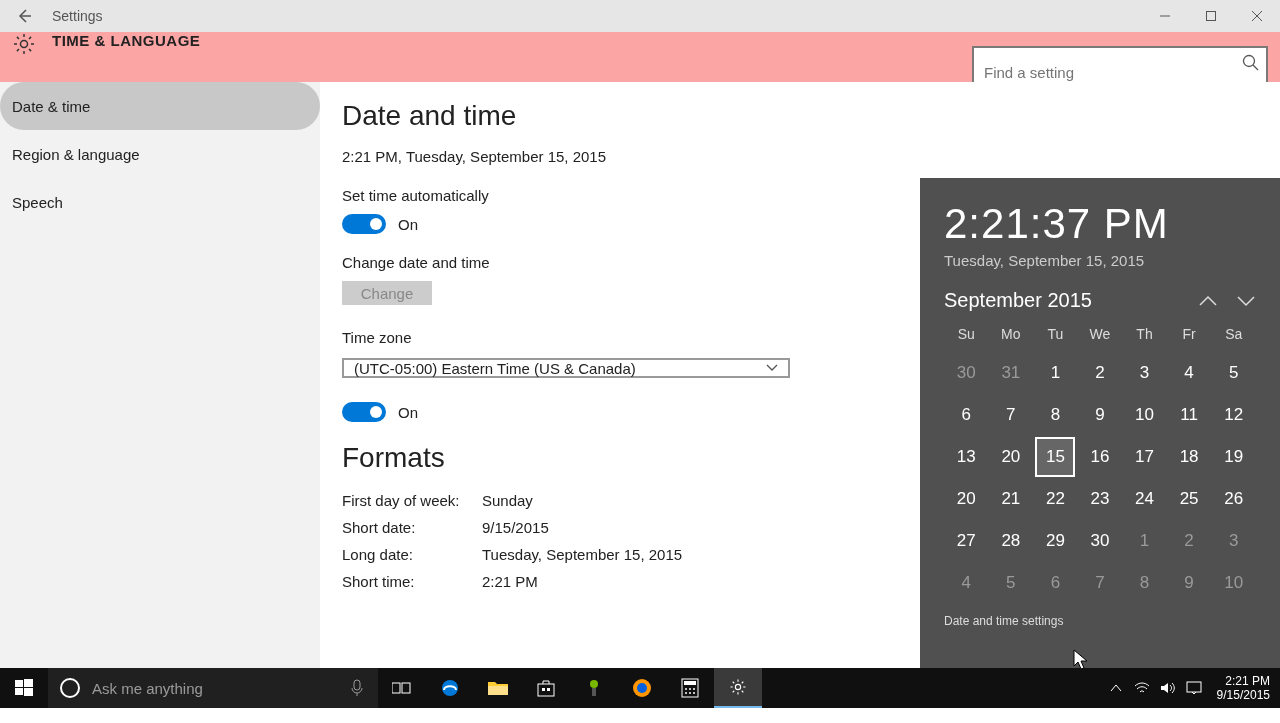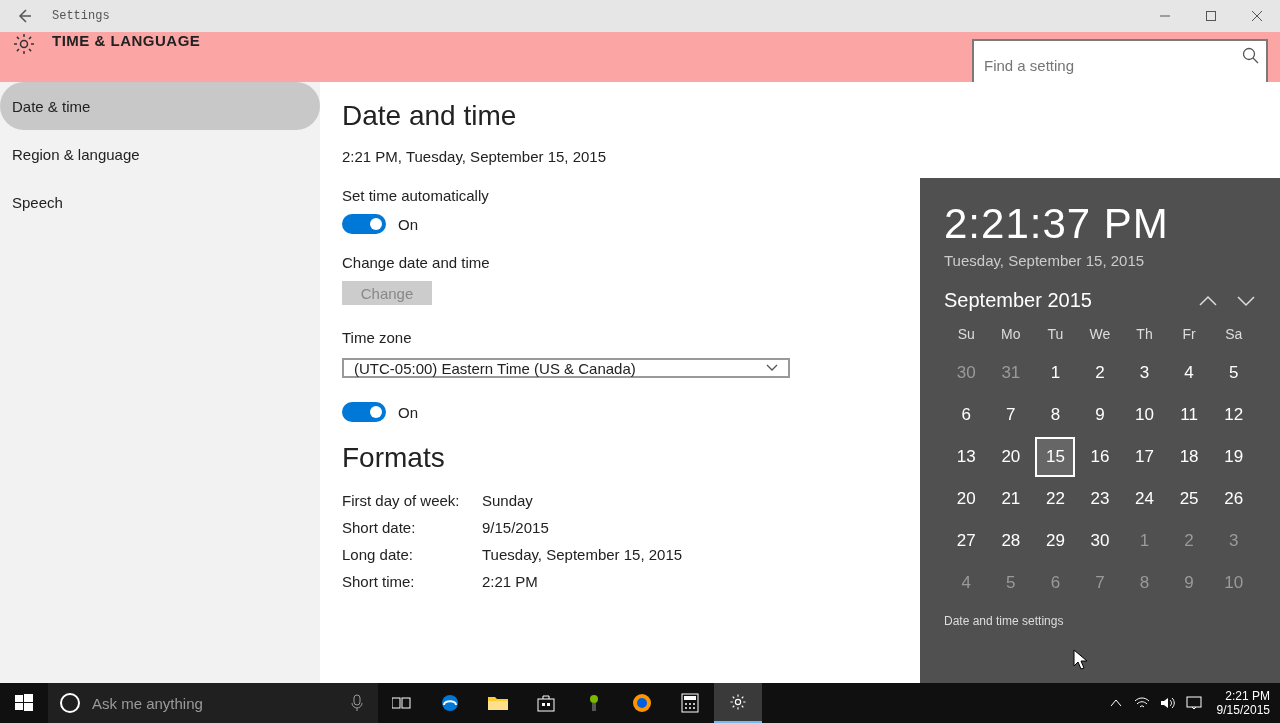--- a/index.html
+++ b/index.html
@@ -1,29 +1,29 @@
 <!DOCTYPE html>
 <html><head>
 <meta charset="utf-8">
 <style>
 * { box-sizing: border-box; margin: 0; padding: 0; font-family: "Segoe UI", Arial, sans-serif; }
 html, body { width: 1280px; height: 723px; overflow: hidden; background: #fff; }
 
 
 .titlebar { height: 32px; background: #e6e6e6; display: flex; align-items: center; padding: 0 8px; position: relative; }
 .titlebar .back { width: 32px; height: 32px; display:flex; align-items:center; justify-content:center; color:#555; cursor:pointer; }
-.titlebar .title { font-size: 12px; color:#555; margin-left: 12px; font-family: Liberation Mono, monospace; }
+.titlebar .title { font-size: 14px; color:#555; margin-left: 12px; }
 .titlebar .winbtns { position:absolute; right:0; top:0; display:flex; }
 .titlebar .winbtn { width:46px; height:32px; display:flex; align-items:center; justify-content:center; color:#555; }
 
 
 .header { height: 50px; background: #fca5a5; display:flex; padding: 0 12px; position:relative; }
 .header .gear { margin-right: 16px; color:#333; }
 .header .htitle { font-size: 15px; font-weight:600; letter-spacing: 0.5px; color:#222; }
-.header .searchwrap { position:absolute; right:12px; top:7px; width:296px; height:52px; }
+.header .searchwrap { position:absolute; right:12px; top:14px; width:296px; height:52px; }
 .header .search { width:100%; height:100%; border:2px solid #7a7a7a; background:#fff; padding:0 34px 0 10px; font-size:15px; outline:none; }
 .header .searchicon { position:absolute; right:8px; top:8px; color:#555; }
 
 
 .body { position:absolute; top:82px; left:0; right:0; bottom:40px; display:flex; background:#fff; }
 .sidebar { width:320px; background:#f2f2f2; }
 .sidebar .item { height:48px; display:flex; align-items:center; padding-left:12px; font-size:15px; color:#222; cursor:pointer;border-radius:24px; }
 .sidebar .item.active { background:#c8c8c8; }
 
 .content { flex:1; padding: 18px 22px; overflow:hidden; font-size:15px; color:#222; }
@@ -52,21 +52,21 @@
 .flyout .navbtns { display:flex; gap:18px; }
 .flyout .navbtn { cursor:pointer; color:#ddd; }
 .caltable { width:100%; border-collapse:collapse; text-align:center; }
 .caltable th { font-weight:400; font-size:14px; color:#ddd; padding-bottom:10px; }
 .caltable td { width:44px; height:42px; font-size:17px; }
 .caltable td.dim { color:#9a9a9a; }
 .caltable td.today span { display:inline-flex; width:40px; height:40px; align-items:center; justify-content:center; border:2px solid #fff; background:#666; }
 .flyout .dtsettings { margin-top:10px; font-size:12px; color:#ddd; cursor:pointer; }
 
 
-.taskbar { position:absolute; left:0; right:0; bottom:0; height:40px; background:#101010; display:flex; color:#fff; }
+.taskbar { position:absolute; left:0; right:0; bottom:15px; height:40px; background:#101010; display:flex; color:#fff; }
 .taskbar .start { width:48px; height:40px; display:flex; align-items:center; justify-content:center; }
 .taskbar .cortana { display:flex; align-items:center; width:330px; height:40px; background:#202020; }
 .taskbar .cortana .circ { width:20px; height:20px; border:2px solid #fff; border-radius:50%; margin:0 12px; }
 .taskbar .cortana .txt { color:#9a9a9a; font-size:15px; }
 .taskbar .cortana .mic { margin-left:auto; margin-right:14px; color:#9a9a9a; }
 .taskbar .tbicon { width:48px; height:40px; display:flex; align-items:center; justify-content:center; font-size:18px; }
 .taskbar .tbicon.active { background:#3a3a3a; border-bottom:2px solid #76b9ed; }
 .taskbar .tray { margin-left:auto; display:flex; align-items:center; height:40px; }
 .taskbar .trayicon { width:26px; display:flex; align-items:center; justify-content:center; font-size:14px; color:#fff; }
 .taskbar .clock { padding:0 10px; font-size:12px; text-align:right; line-height:14px; }

